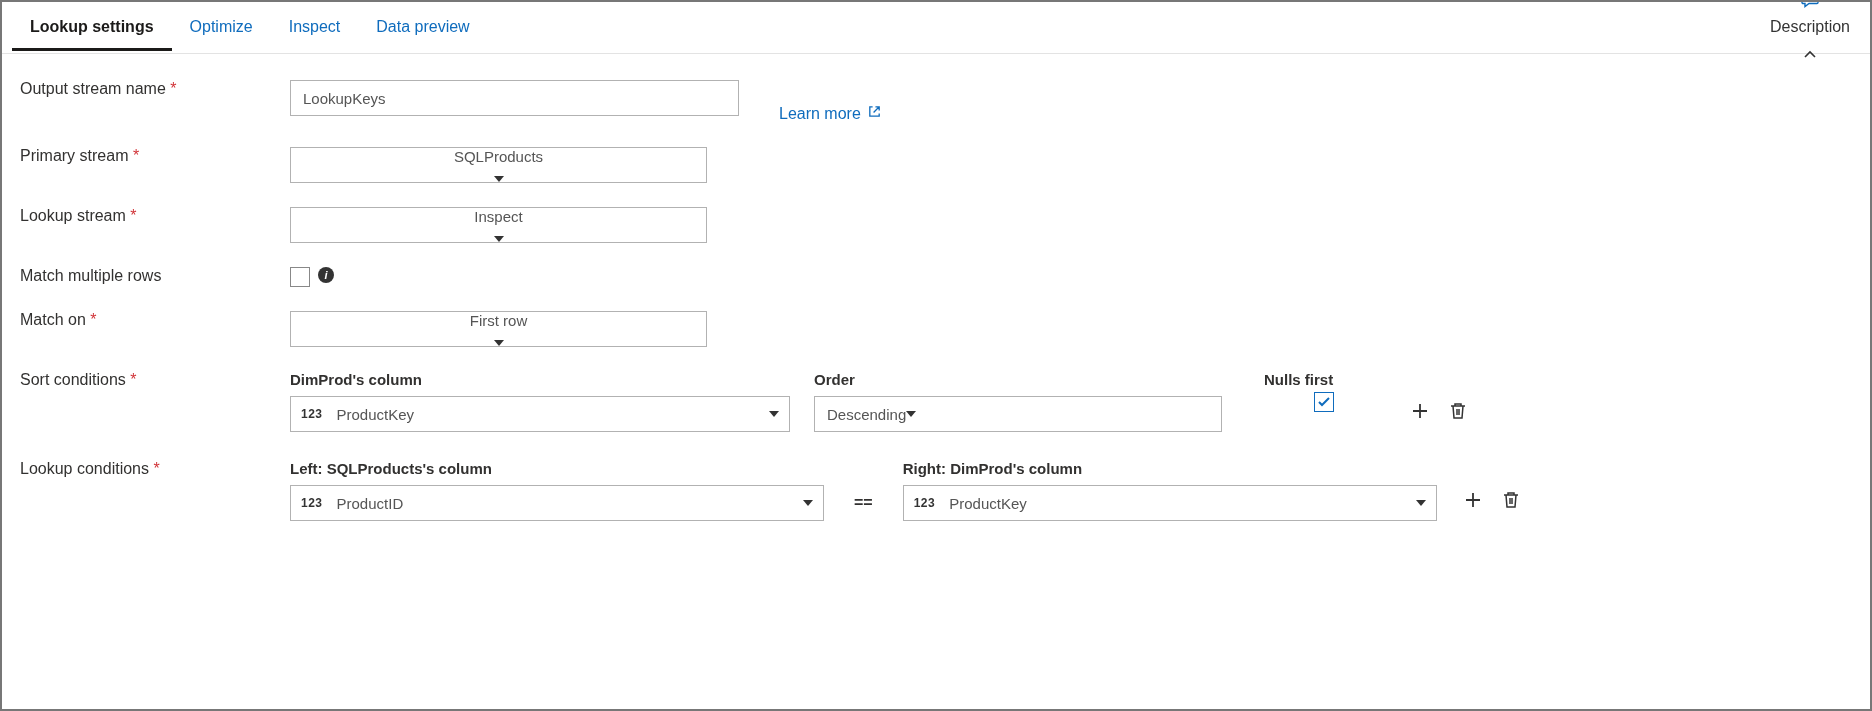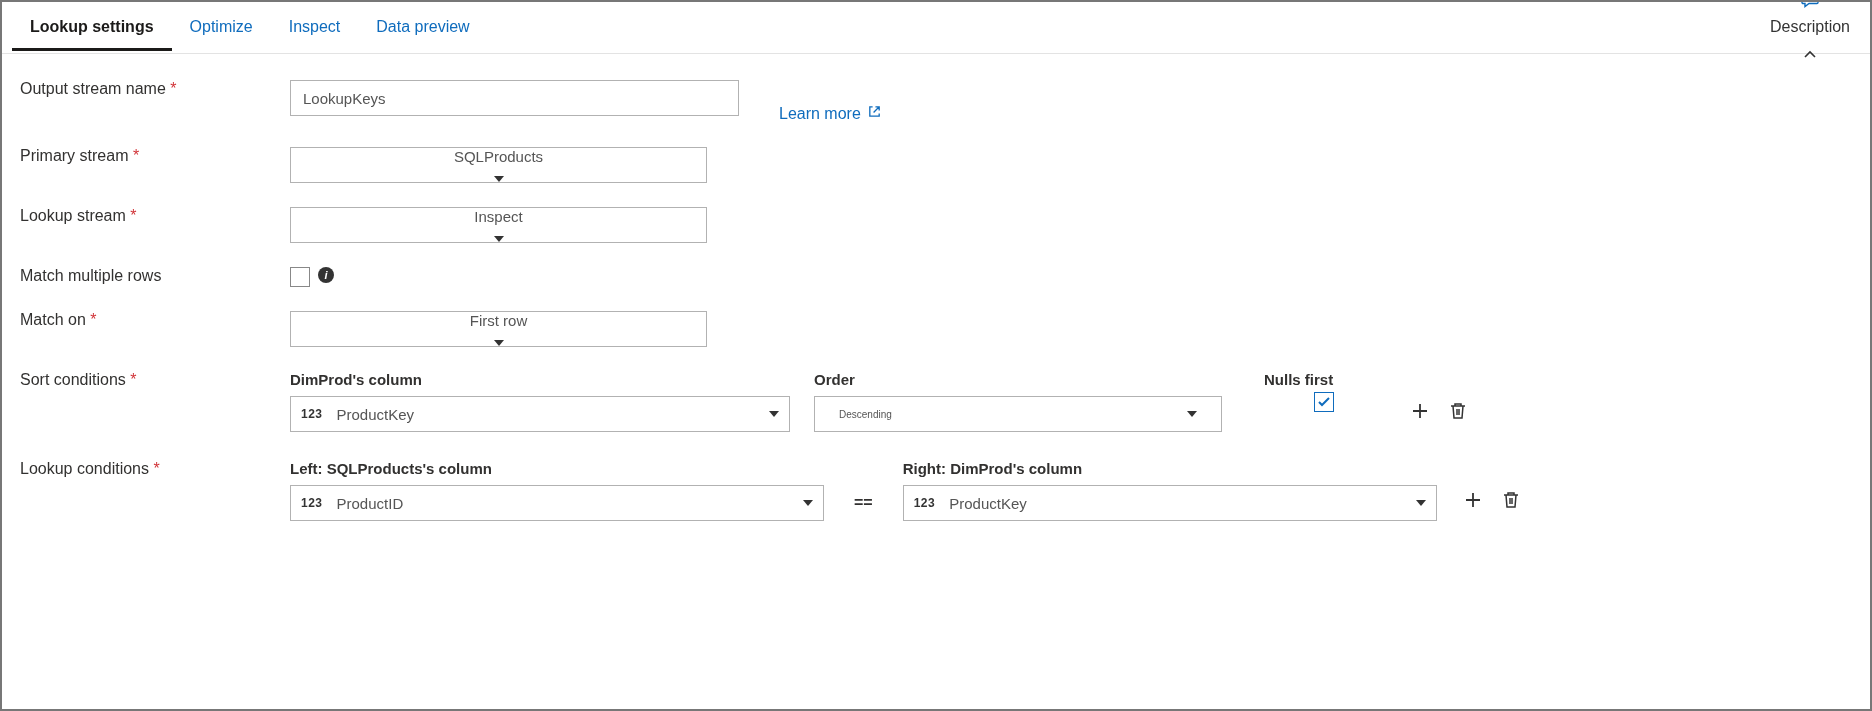--- a/index.html
+++ b/index.html
@@ -94,22 +94,22 @@
   .col { display:flex; flex-direction:column; gap:4px; }
   .colselect {
     height:36px; border:1px solid #b2b2b2; display:flex; align-items:center;
     padding:0 10px; gap:24px; background:#fff; font-size:15px; color:#555;
     justify-content: space-between;
   }
   .colselect .lead { display:flex; align-items:center; gap:14px; }
   .type123 { font-weight:700; font-size:12px; color:#333; letter-spacing:0.5px; }
   .ord {
     height:36px; border:1px solid #b2b2b2; width:408px; display:flex;
-    align-items:center; justify-content:space-between; padding:0 24px;
-    font-size:10px; color:#555;
+    align-items:center; padding:0 12px;
+    font-size:15px; color:#555;
   }
   .nulls-col { display:flex; flex-direction:column; align-items:center; gap:0; width:120px;margin-left:18px; }
   .nulls-col .section-label { align-self:flex-start; }
   .actions { display:flex; align-items:center; gap:14px; height:36px; margin-top:22px; }
   .iconbtn { width:24px; height:24px; display:flex; align-items:center; justify-content:center; cursor:pointer; }
   .eq { font-size:16px; font-weight:600; align-self:flex-end; height:36px; display:flex; align-items:center; padding:0 6px; }
   .w480 { width:500px; }
   .w530 { width:534px; }
 </style>
 </head>

